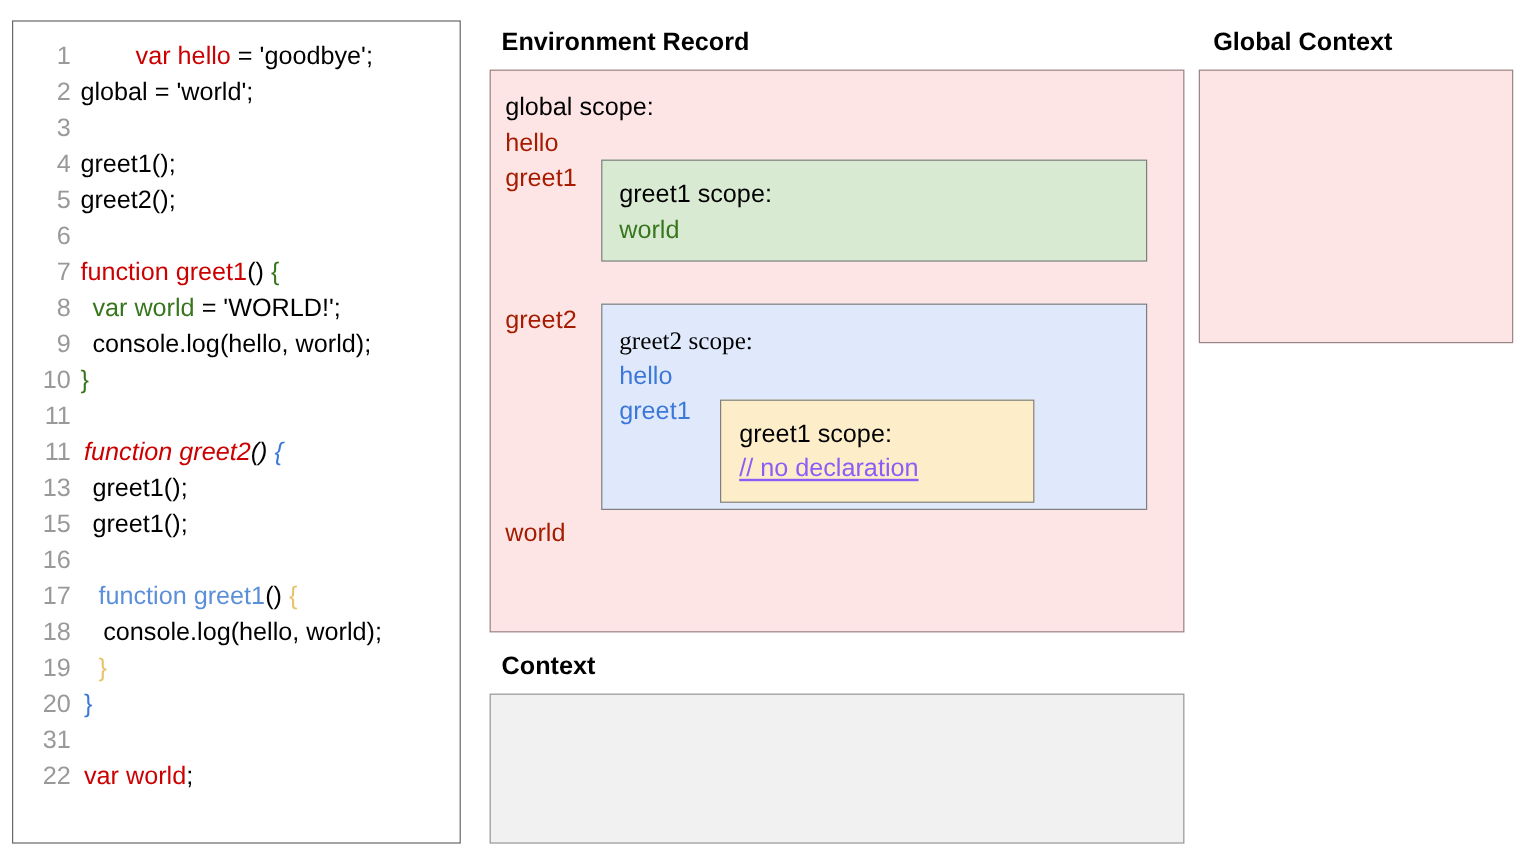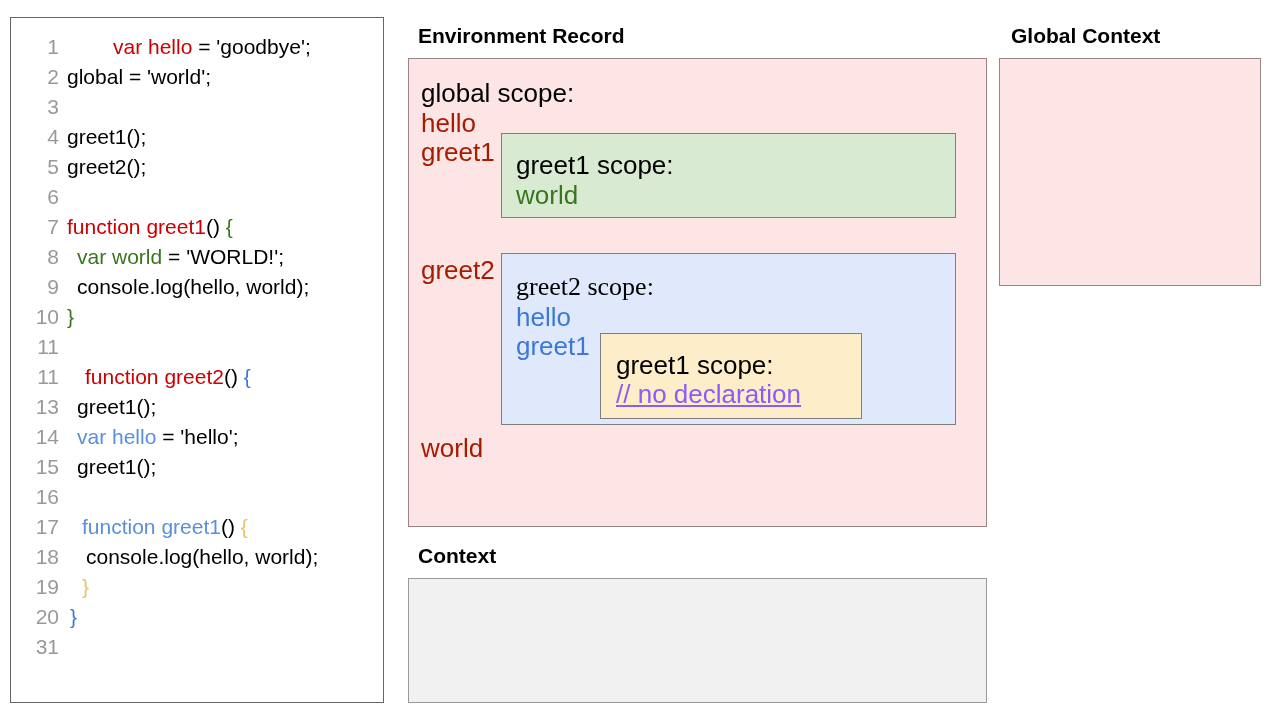--- a/index.html
+++ b/index.html
@@ -79,21 +79,21 @@
     left: 408px;
     top: 58px;
     width: 579px;
     height: 469px;
     box-sizing: border-box;
     border: 1.5px solid #9a8588;
     background: #fce5e4;
   }
   .scope-label {
     position: absolute;
-    font-size: 26px;
+    font-size: 21px;
     white-space: nowrap;
     text-align: right;
   }
   #global-scope-label { left: 421px; top: 78px;  color: #000000; }
   #g-hello   { left: 421px; top: 108px; color: #a61c00; }
   #g-greet1  { left: 421px; top: 137px; color: #a61c00; }
   #g-greet2  { left: 421px; top: 255px; color: #a61c00; }
   #g-world   { left: 421px; top: 433px; color: #a61c00; }
 
   #greet1-box {
@@ -169,30 +169,30 @@
       <div class="code-line"><span class="ln">2</span><span class="code-text" style="left: 48px;"><span class="tk-black">global = 'world';</span></span></div>
       <div class="code-line"><span class="ln">3</span><span class="code-text" style="left: 48px;"><span class="tk-black"></span></span></div>
       <div class="code-line"><span class="ln">4</span><span class="code-text" style="left: 48px;"><span class="tk-black">greet1();</span></span></div>
       <div class="code-line"><span class="ln">5</span><span class="code-text" style="left: 48px;"><span class="tk-black">greet2();</span></span></div>
       <div class="code-line"><span class="ln">6</span><span class="code-text" style="left: 48px;"><span class="tk-black"></span></span></div>
       <div class="code-line"><span class="ln">7</span><span class="code-text" style="left: 48px;"><span class="tk-red">function greet1</span><span class="tk-black">() </span><span class="tk-greenbrace">{</span></span></div>
       <div class="code-line"><span class="ln">8</span><span class="code-text" style="left: 58px;"><span class="tk-green">var world</span><span class="tk-black"> = 'WORLD!';</span></span></div>
       <div class="code-line"><span class="ln">9</span><span class="code-text" style="left: 58px;"><span class="tk-black">console.log(hello, world);</span></span></div>
       <div class="code-line"><span class="ln">10</span><span class="code-text" style="left: 48px;"><span class="tk-greenbrace">}</span></span></div>
       <div class="code-line"><span class="ln">11</span><span class="code-text" style="left: 48px;"><span class="tk-black"></span></span></div>
-      <div class="code-line"><span class="ln">11</span><span class="code-text" style="left: 66px;"><span class="tk-red">function greet2</span><span class="tk-black">() </span><span class="tk-bluebrace">{</span></span></div>
+      <div class="code-line"><span class="ln">11</span><span class="code-text" style="left: 51px; font-style: italic;"><span class="tk-red">function greet2</span><span class="tk-black">() </span><span class="tk-bluebrace">{</span></span></div>
       <div class="code-line"><span class="ln">13</span><span class="code-text" style="left: 58px;"><span class="tk-black">greet1();</span></span></div>
-      <div class="code-line"><span class="ln">14</span><span class="code-text" style="left: 58px;"><span class="tk-blue">var hello</span><span class="tk-black"> = 'hello';</span></span></div>
       <div class="code-line"><span class="ln">15</span><span class="code-text" style="left: 58px;"><span class="tk-black">greet1();</span></span></div>
       <div class="code-line"><span class="ln">16</span><span class="code-text" style="left: 58px;"><span class="tk-black"></span></span></div>
       <div class="code-line"><span class="ln">17</span><span class="code-text" style="left: 63px;"><span class="tk-blue">function greet1</span><span class="tk-black">() </span><span class="tk-orange">{</span></span></div>
       <div class="code-line"><span class="ln">18</span><span class="code-text" style="left: 67px;"><span class="tk-black">console.log(hello, world);</span></span></div>
       <div class="code-line"><span class="ln">19</span><span class="code-text" style="left: 63px;"><span class="tk-orange">}</span></span></div>
       <div class="code-line"><span class="ln">20</span><span class="code-text" style="left: 51px;"><span class="tk-bluebrace">}</span></span></div>
       <div class="code-line"><span class="ln">31</span><span class="code-text" style="left: 48px;"><span class="tk-black"></span></span></div>
+      <div class="code-line"><span class="ln">22</span><span class="code-text" style="left: 51px;"><span class="tk-red">var world</span><span class="tk-black">;</span></span></div>
     </div>
 </div>
 
 <div class="section-title" id="env-title">Environment Record</div>
 
 <div id="env-box"></div>
 
 <div class="scope-label" id="global-scope-label">global scope:</div>
 <div class="scope-label" id="g-hello">hello</div>
 <div class="scope-label" id="g-greet1">greet1</div>

